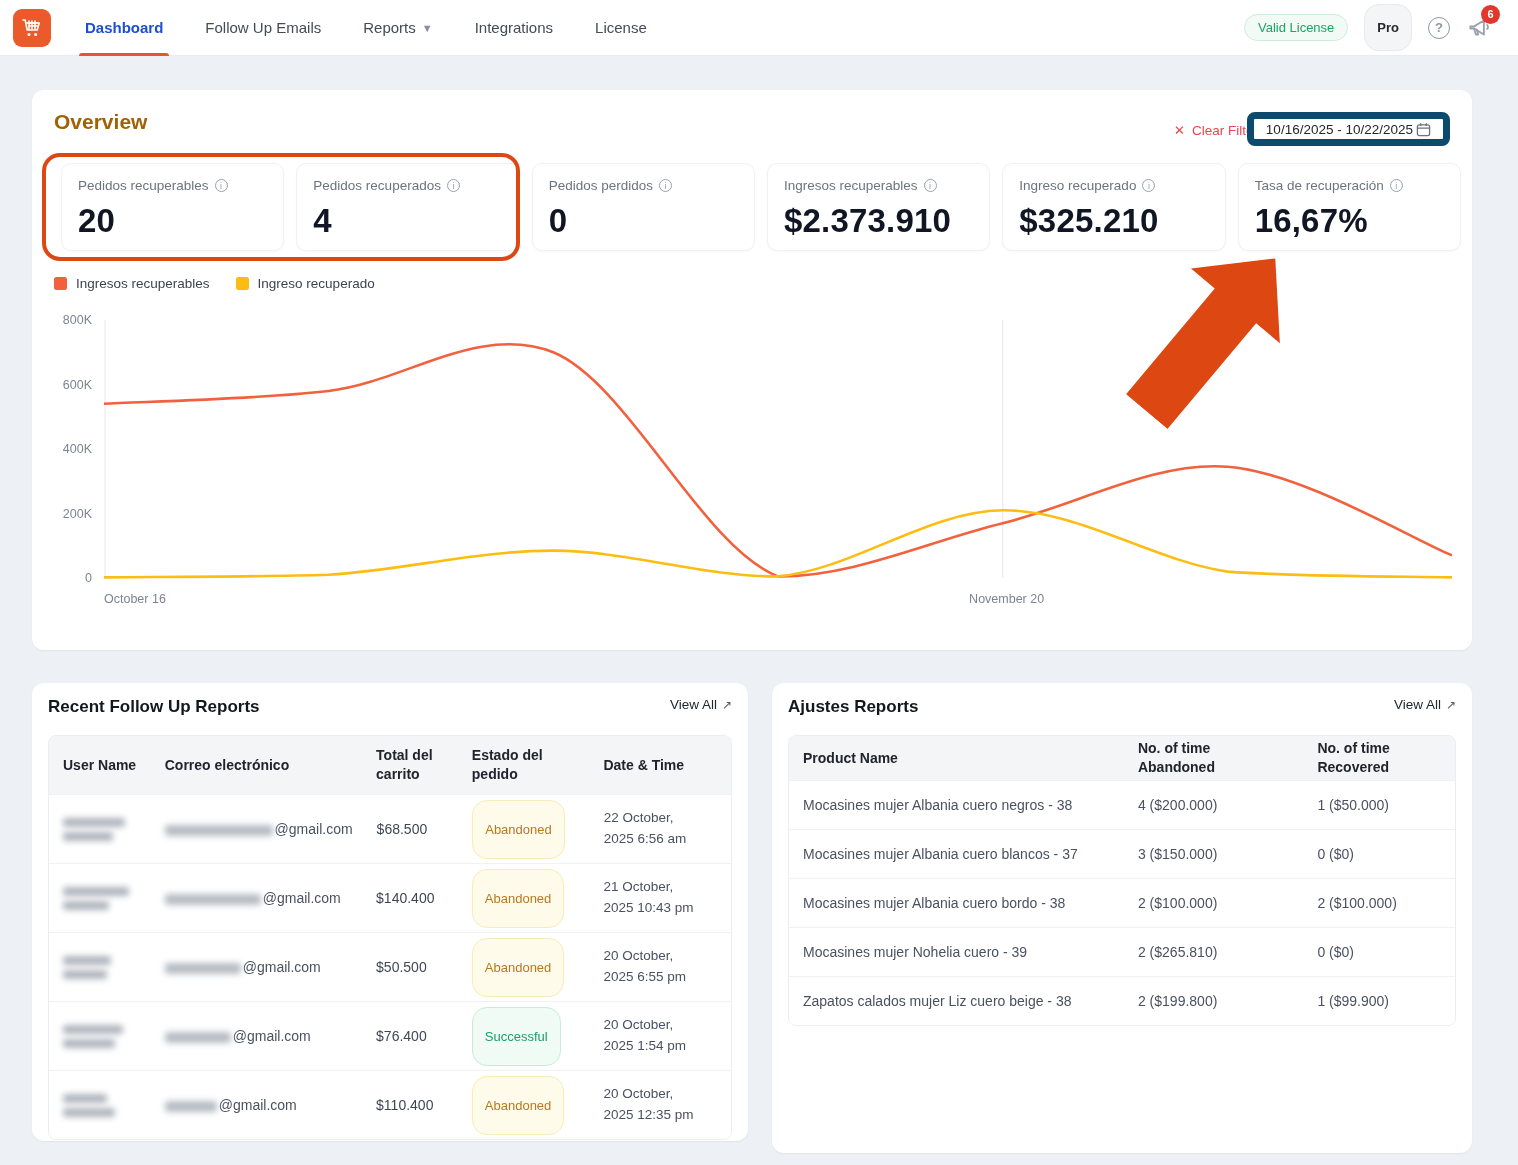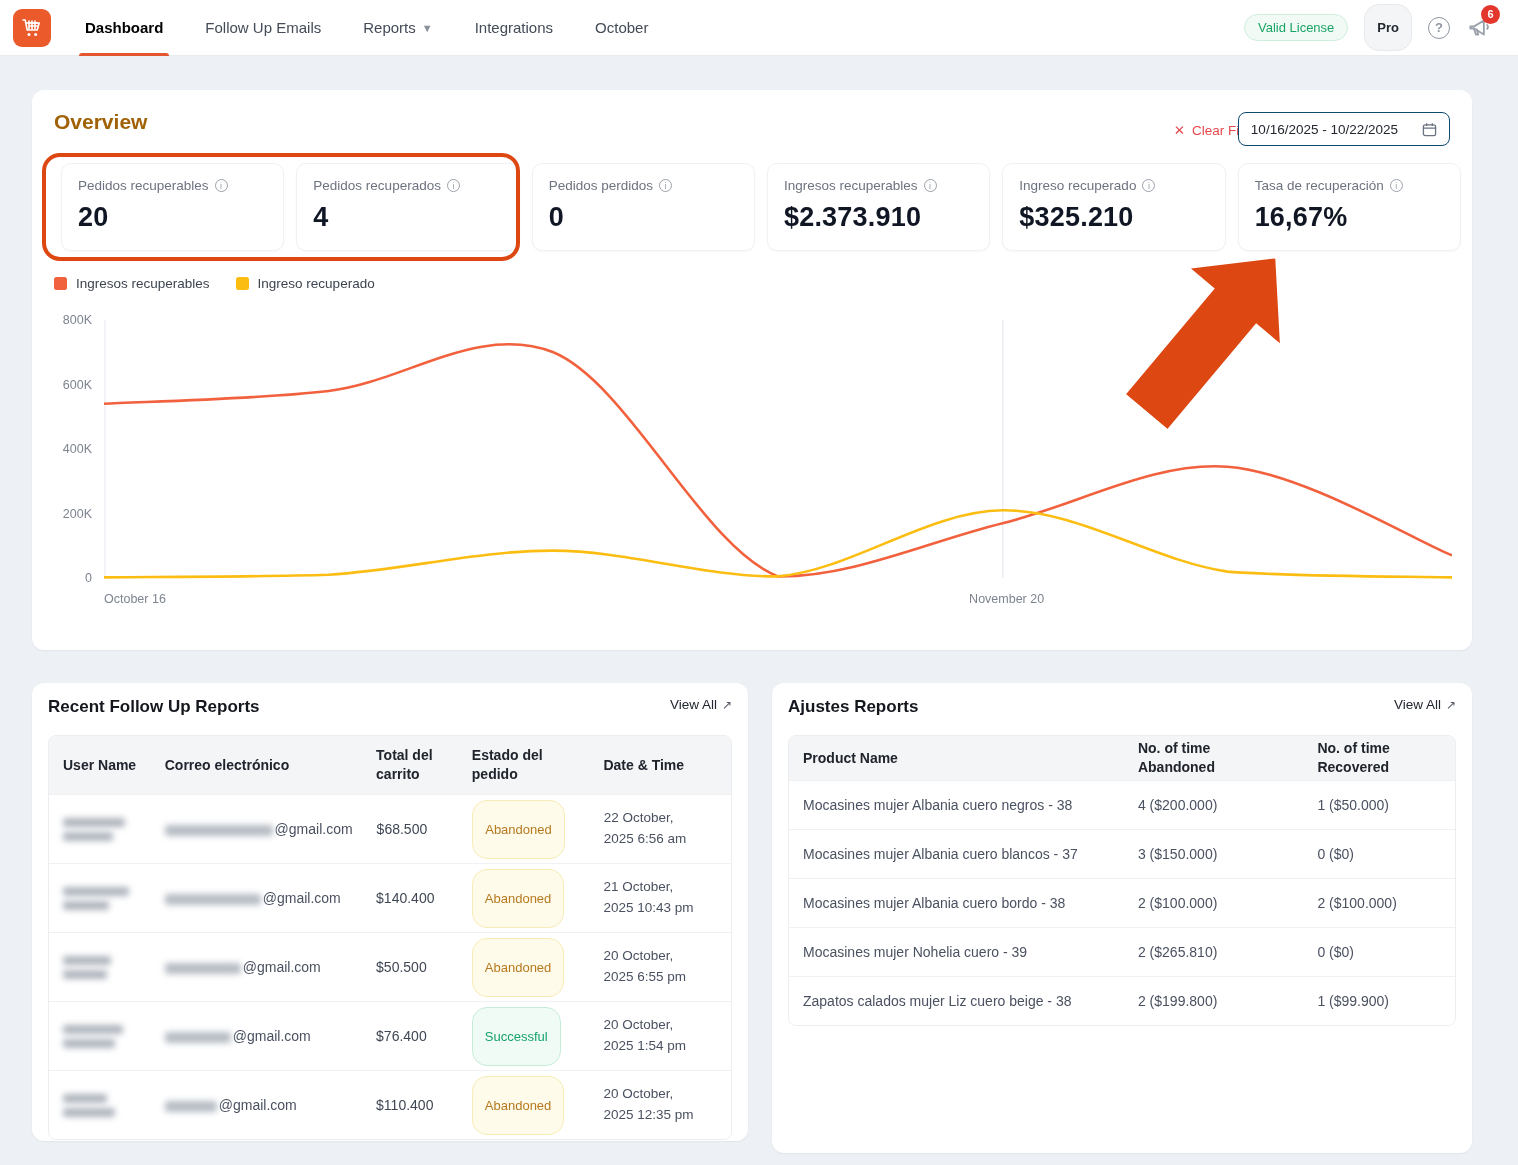--- a/index.html
+++ b/index.html
@@ -20,21 +20,21 @@
   .logo{
     width:38px;height:38px;border-radius:9px;background:#ea5a2b;
     margin-left:13px; display:flex;align-items:center;justify-content:center;
     flex:0 0 auto;
   }
   .nav{ display:flex; height:56px; margin-left:34px; }
   .nav-item{
     height:56px; display:flex; align-items:center; margin-right:42px;
     font-size:15px; color:#434b57; cursor:pointer; position:relative; white-space:nowrap;
   }
-  .nav-item.active{ color:#000000; font-weight:700; }
+  .nav-item.active{ color:#1d4ed8; font-weight:700; }
   .nav-item.active::after{
     content:""; position:absolute; left:-6px; right:-6px; bottom:0; height:3px;
     background:#e4572e; border-radius:3px 3px 0 0;
   }
   .nav-caret{ font-size:11px; color:#8a919c; margin-left:6px; }
   .topbar-right{ margin-left:auto; display:flex; align-items:center; gap:16px; padding-right:26px; }
   .pill-license{
     font-size:13px; color:#1aa566; background:#f1faf4; border:1px solid #cdeeda;
     border-radius:15px; padding:5px 13px;
   }
@@ -57,35 +57,35 @@
     position:absolute; background:#fff; border-radius:12px;
     box-shadow:0 1px 2px rgba(16,24,40,.05);
   }
   #overview-panel{ left:32px; top:90px; width:1440px; height:560px; }
   .overview-title{ position:absolute; left:22px; top:20px; font-size:21px; font-weight:700; color:#a16207; }
   .clear-filter{
     position:absolute; right:214px; top:32px; font-size:13.5px; color:#e5484d;
     display:flex; align-items:center; gap:7px; cursor:pointer;
   }
   .date-box{
-    position:absolute; right:22px; top:22px; height:34px; border:1px solid #0c4a6e;
-    border-radius:8px; display:flex; align-items:center; gap:24px; padding:0 12px;
+    position:absolute; right:22px; top:22px; height:34px; border:7px solid #0c4a6e;
+    border-radius:8px; display:flex; align-items:center; gap:3px; padding:0 12px;
     font-size:13.5px; color:#23272f; background:#fff; cursor:pointer;
   }
   .cards{ position:absolute; left:20px; top:73px; width:1400px; display:flex; gap:12px;margin-left:9px; }
   .stat-card{
     flex:1; height:88px; background:#fff; border:1px solid #f0f1f4; border-radius:10px;
     padding:14px 16px; box-shadow:0 1px 2px rgba(16,24,40,.03);
   }
   .stat-label{ font-size:13.5px; color:#6d7380; display:flex; align-items:center; gap:6px; white-space:nowrap;}
   .info-i{
     width:13px;height:13px;border-radius:50%;border:1.2px solid #9ba1ab;color:#9ba1ab;
     font-size:9px; display:inline-flex; align-items:center; justify-content:center; font-style:normal;
   }
-  .stat-value{ font-size:27px; font-weight:700; color:#101623; margin-top:9px; letter-spacing:.2px;}
+  .stat-value{ font-size:33px; font-weight:700; color:#101623; margin-top:9px; letter-spacing:.2px;}
   .highlight-ring{
     position:absolute; left:10px; top:63px; width:478px; height:108px;
     border:4px solid #e8511c; border-radius:18px; pointer-events:none; z-index:5;
   }
   .legend{ position:absolute; left:22px; top:186px; display:flex; gap:26px; align-items:center;}
   .legend-item{ display:flex; align-items:center; gap:9px; font-size:13.5px; color:#3d4450;}
   .legend-swatch{ width:13px; height:13px; border-radius:2.5px; }
   .chart-wrap{ position:absolute; left:20px; top:230px; width:1400px; height:300px; }
   .y-ticks{ position:absolute; left:0; top:0; width:52px; height:262px; }
   .y-ticks span{ position:absolute; right:12px; font-size:12.5px; color:#7d8490; }
@@ -164,21 +164,21 @@
         <span>Follow Up Emails</span>
       </div>
     <div class="nav-item">
         <span>Reports</span>
         <span class="nav-caret">▼</span>
       </div>
     <div class="nav-item">
         <span>Integrations</span>
       </div>
     <div class="nav-item">
-        <span>October</span>
+        <span>License</span>
       </div>
   </div>
   <div class="topbar-right">
     <span class="pill-license">Valid License</span>
     <span class="pill-pro">Pro</span>
     <span class="icon-help">?</span>
     <span class="bell-wrap">
       <svg width="26" height="26" viewBox="0 0 24 24">
         <g fill="none" stroke="#9aa1ab" stroke-width="1.7" stroke-linejoin="round" stroke-linecap="round">
           <path d="M4 10.5h3.5l9-5.5v13l-9-5.5H4z"></path>

